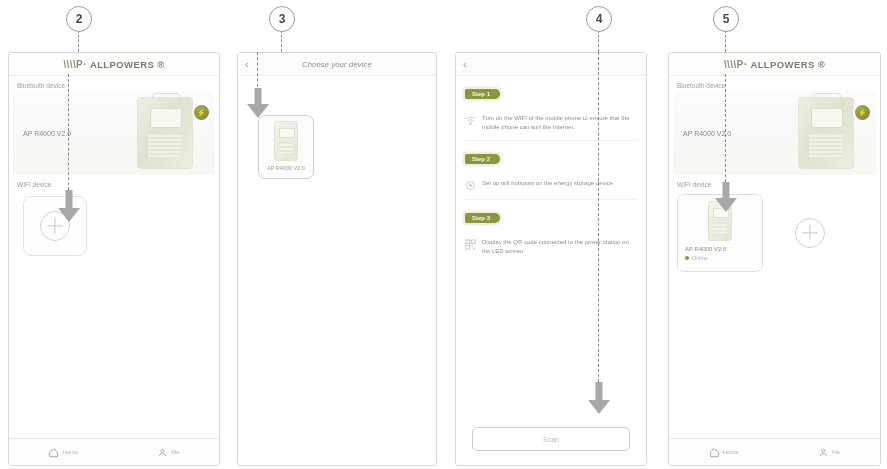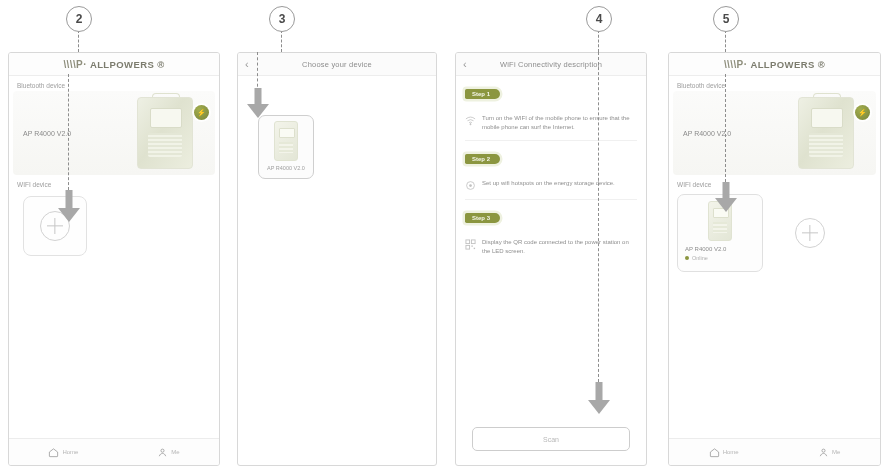--- a/index.html
+++ b/index.html
@@ -47,20 +47,21 @@
     background:#fbfbfb;border-bottom:1px solid #ededed;
     position:relative;
   }
   .nav-back{
     position:absolute;left:7px;top:50%;transform:translateY(-50%);
     font-size:11px;color:#9b9b9b;line-height:1;
   }
   .nav-title{
     width:100%;text-align:center;font-size:7.5px;color:#8d8d8d;
     letter-spacing:.2px;
+    font-style:italic;
   }
 
   .sec-label{
     font-size:6.5px;color:#9d9d9d;padding:6px 8px 2px 8px;
   }
 
   
   .bt-row{
     position:relative;height:84px;margin:0 4px;
     background:linear-gradient(180deg,#fbfbfa 0%,#f6f6f3 100%);
@@ -296,21 +297,20 @@
     <div class="shaft" style="top:0;height:18px;"></div>
     <div class="head" style="top:16px;"></div>
   </div>
   <div class="marker-stem" style="left:257px;top:52px;height:40px;"></div>
 
   <div class="phone" style="left:455px;top:52px;width:190px;height:412px;">
     <div class="phone-inner">
 
       <div class="nav-bar">
         <span class="nav-back">‹</span>
-        <span class="nav-title">WiFi Connectivity description</span>
       </div>
 
       <div class="step-block">
         <span class="step-badge">Step 1</span>
         <div class="step-body">
           <svg class="step-ico" viewBox="0 0 24 24" fill="none" stroke="#8f8f8f" stroke-width="1.8">
             <path d="M2 8.5a16 16 0 0 1 20 0"></path>
               <path d="M5.5 12.5a11 11 0 0 1 13 0"></path>
             <path d="M9 16.5a6 6 0 0 1 6 0"></path>
               <circle cx="12" cy="20" r="1.3" fill="#8f8f8f"></circle>

